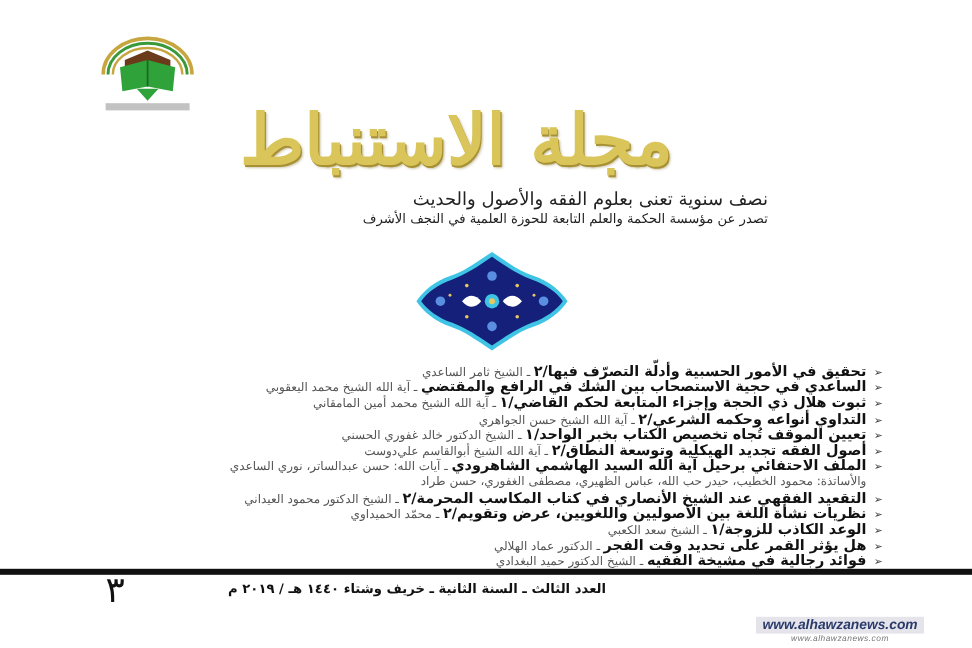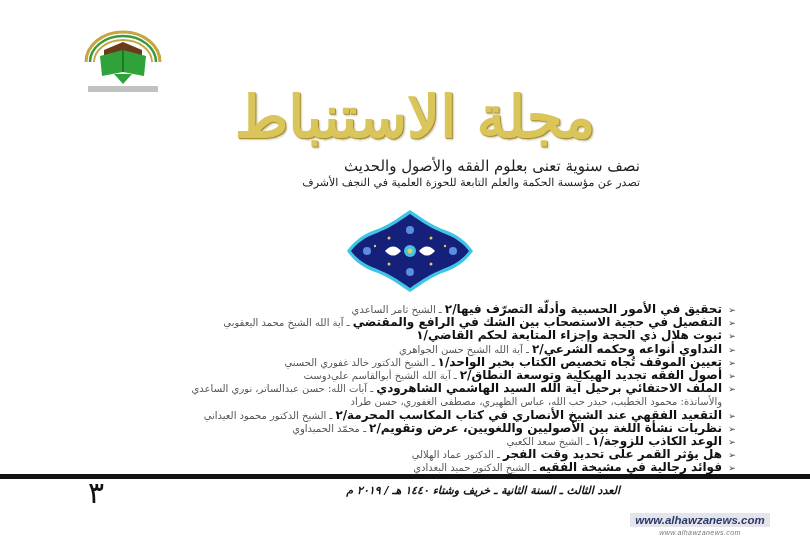--- a/index.html
+++ b/index.html
@@ -3,21 +3,21 @@
   <meta charset="utf-8">
   <style>
     * { margin: 0; padding: 0; box-sizing: border-box; }
     html, body { width: 810px; height: 540px; background: #ffffff; overflow: hidden; }
     body { position: relative; font-family: "DejaVu Sans", sans-serif; color: #111; }
 
     .logo { position: absolute; left: 78px; top: 24px; width: 90px; height: 72px; }
     .logo svg { width: 100%; height: 100%; }
 
     .masthead { position: absolute; left: 200px; top: 76px; width: 430px; height: 82px;
-      display: flex; align-items: center; justify-content: center; }
+      display: flex; align-items: center; }
     .masthead-title { font-family: "DejaVu Serif", serif; font-size: 58px; font-weight: bold;
       color: #d9c55a; direction: rtl; letter-spacing: 1px;
       text-shadow: 1px 1px 0 #a89034, 2px 2px 2px rgba(120,100,20,0.35); line-height: 1; }
 
     .subtitle { position: absolute; left: 180px; width: 460px; direction: rtl;
       font-family: "DejaVu Serif", serif; color: #222; }
     .subtitle.l1 { top: 157px; font-size: 15px; }
     .subtitle.l2 { top: 176px; font-size: 11px; }
 
     .ornament { position: absolute; left: 345px; top: 208px; width: 130px; height: 86px; }
@@ -27,22 +27,22 @@
     .toc-row { display: flex; align-items: baseline; height: 13.2px; line-height: 13px; white-space: nowrap; }
     .toc-row .bullet { width: 20px; flex: 0 0 20px; font-size: 9px; color: #444; text-align: center; }
     .toc-row .title { font-weight: bold; font-size: 12px; color: #111; }
     .toc-row .author { font-size: 10px; color: #555; margin-right: 3px; }
     .toc-row.sub { padding-right: 20px; }
     .toc-row.sub .author { font-size: 10px; margin-right: 0; }
 
     .rule { position: absolute; left: 0; top: 474px; width: 810px; height: 5px; background: #111; }
 
     .issue-number { position: absolute; left: 88px; top: 478px; font-size: 30px; font-family: "DejaVu Serif", serif; color: #111; line-height: 1; }
-    .issue-info { position: absolute; left: 190px; top: 484px; width: 430px; direction: rtl; text-align: right;
-      font-size: 11px; font-weight: bold; color: #111; white-space: nowrap; font-style: italic; }
+    .issue-info { position: absolute; left: 190px; top: 484px; width: 430px; direction: rtl; text-align: left;
+      font-size: 11px; font-weight: bold; color: #111; white-space: nowrap; }
 
     .watermark { position: absolute; left: 630px; top: 509px; width: 140px; text-align: center; }
     .wm-main { display: inline-block; background: #e4e4ea; color: #2a3a6a; font-weight: bold; font-size: 11.5px;
       padding: 1px 5px; font-style: italic; font-family: "Liberation Sans", sans-serif; }
     .wm-sub { display: block; font-size: 7px; color: #777; font-style: italic; font-family: "Liberation Sans", sans-serif; letter-spacing: 0.4px; margin-top: 1px; }
   </style>
 </head>
 <body>
 
 <div class="logo">
@@ -87,26 +87,27 @@
 </div>
 
 <div class="contents">
   <div class="toc-row">
     <span class="bullet">➢</span>
     <span class="title">تحقيق في الأمور الحسبية وأدلّة التصرّف فيها/٢</span>
     <span class="author">ـ الشيخ ثامر الساعدي</span>
   </div>
   <div class="toc-row">
     <span class="bullet">➢</span>
-    <span class="title">التفصيل في حجية الاستصحاب بين الشك في الرافع والمقتضي</span>
+    <span class="title">الساعدي في حجية الاستصحاب بين الشك في الرافع والمقتضي</span>
     <span class="author">ـ آية الله الشيخ محمد اليعقوبي</span>
   </div>
   <div class="toc-row">
     <span class="bullet">➢</span>
     <span class="title">ثبوت هلال ذي الحجة وإجزاء المتابعة لحكم القاضي/١</span>
+    <span class="author">ـ آية الله الشيخ محمد أمين المامقاني</span>
   </div>
   <div class="toc-row">
     <span class="bullet">➢</span>
     <span class="title">التداوي أنواعه وحكمه الشرعي/٢</span>
     <span class="author">ـ آية الله الشيخ حسن الجواهري</span>
   </div>
   <div class="toc-row">
     <span class="bullet">➢</span>
     <span class="title">تعيين الموقف تُجاه تخصيص الكتاب بخبر الواحد/١</span>
     <span class="author">ـ الشيخ الدكتور خالد غفوري الحسني</span>

